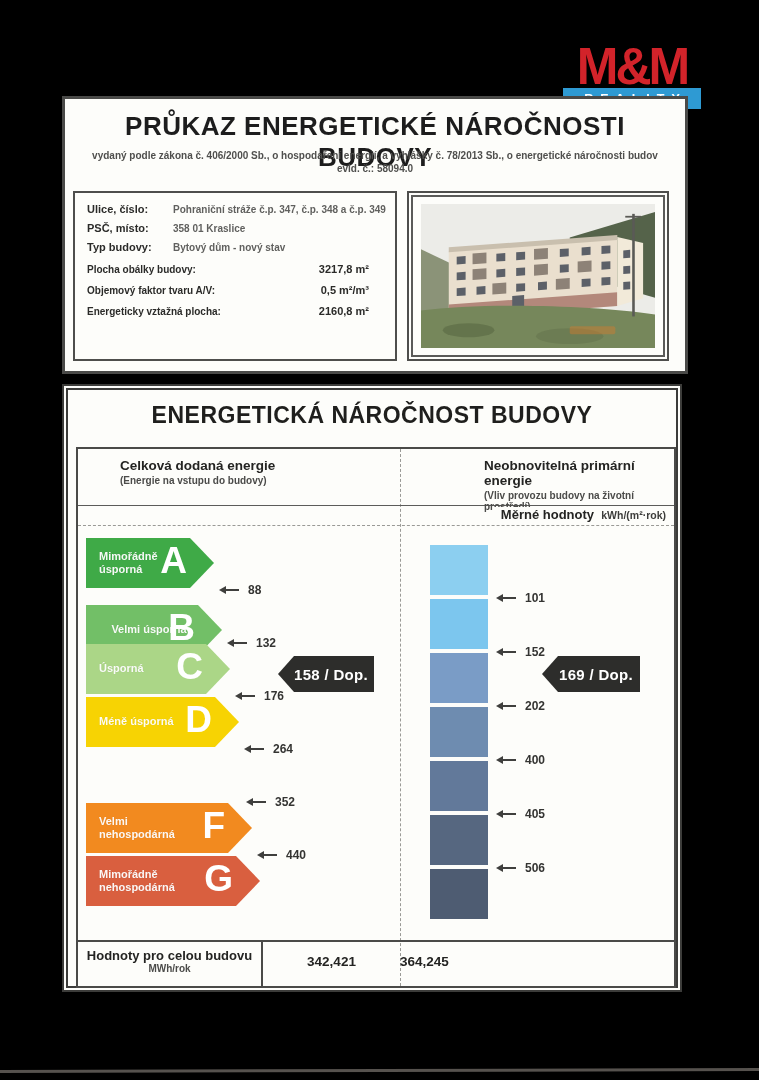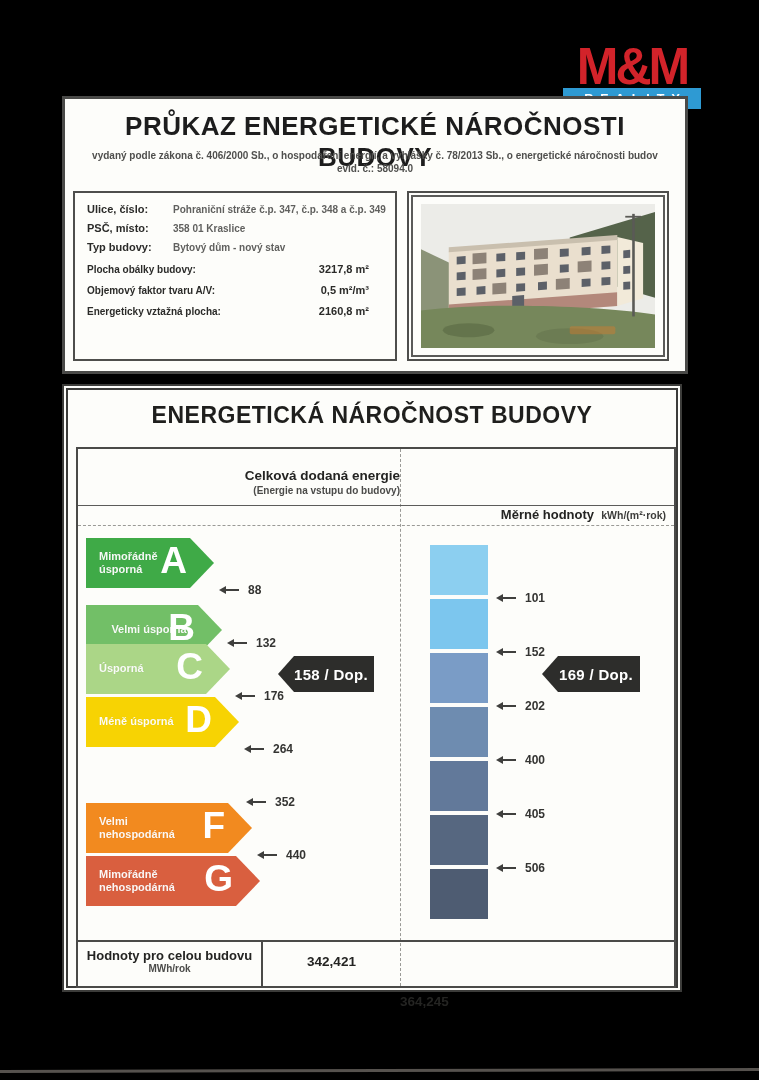--- a/index.html
+++ b/index.html
@@ -42,21 +42,21 @@
   .box2{position:absolute;left:62px;top:384px;width:608px;height:596px;
         border:6px double #3c3c3a;background:#fdfdfa;}
   .sec-title{position:absolute;left:0;top:12px;width:100%;text-align:center;
              font-size:23px;font-weight:bold;color:#1f1f1d;letter-spacing:.5px;}
 
   .etable{position:absolute;left:8px;top:57px;width:596px;height:537px;
           border:2px solid #4a4a48;box-sizing:content-box;}
   .vdash{position:absolute;left:322px;top:0;height:100%;border-left:1.5px dashed #9a9a96;z-index:0;}
   .hd-row{position:absolute;left:0;top:0;width:100%;height:56px;border-bottom:1.5px solid #5c5c5a;
           display:flex;z-index:1;}
-  .hd-cell{box-sizing:border-box;text-align:right;padding-top:19px;}
+  .hd-cell{box-sizing:border-box;text-align:left;padding-top:9px;margin-left:42px;}
   .hd-cell.l{width:322px;}
   .hd-cell.r{flex:1;}
   .hd-cell .t{font-size:13.5px;font-weight:bold;color:#242422;}
   .hd-cell .s{font-size:10px;font-weight:bold;color:#4b4b49;margin-top:2px;}
 
   .merne{position:absolute;left:0;top:56px;width:100%;height:20px;text-align:right;z-index:2;}
   .merne .in{background:#fdfdfa;padding:0 8px;font-size:13px;font-weight:bold;color:#242422;line-height:20px;}
   .merne .unit{font-size:10.5px;font-weight:bold;color:#3c3c3a;}
   .hdash{position:absolute;left:0;top:76px;width:100%;border-top:1.5px dashed #9a9a96;z-index:1;}
 
@@ -81,21 +81,21 @@
           box-sizing:border-box;letter-spacing:.3px;}
 
   .bblock{position:absolute;left:352px;width:58px;height:50px;}
 
   .tot-row{position:absolute;left:0;top:491px;width:100%;height:46px;border-top:2px solid #4a4a48;
            display:flex;z-index:2;background:transparent;}
   .tot-label{width:185px;border-right:2px solid #4a4a48;box-sizing:border-box;text-align:center;padding-top:6px;}
   .tot-label .t{font-size:13px;font-weight:bold;color:#242422;}
   .tot-label .u{font-size:10px;font-weight:bold;color:#4b4b49;}
   .tot-v1{width:137px;text-align:center;font-size:13.5px;font-weight:bold;color:#242422;padding-top:12px;box-sizing:border-box;}
-  .tot-v2{flex:1;text-align:left;padding:4px 30px 0 0;font-size:13.5px;font-weight:bold;color:#242422;box-sizing:border-box;margin-top:48px;}
+  .tot-v2{flex:1;text-align:left;padding:12px 30px 0 0;font-size:13.5px;font-weight:bold;color:#242422;box-sizing:border-box;}
 
   .scan-line{position:absolute;left:0;top:1069px;width:759px;height:2.5px;background:#56524e;transform:rotate(-.15deg);}
 </style>
 </head>
 <body>
 
 <div class="page">
 
   <div class="logo">
     <span class="brand" style="color:#d2232a">M&amp;M</span>
@@ -201,20 +201,24 @@
     <div class="sec-title">ENERGETICKÁ NÁROČNOST BUDOVY</div>
 
     <div class="etable">
       <div class="vdash"></div>
 
       <div class="hd-row">
         <div class="hd-cell l">
           <div class="t">Celková dodaná energie</div>
           <div class="s">(Energie na vstupu do budovy)</div>
         </div>
+        <div class="hd-cell r">
+          <div class="t">Neobnovitelná primární energie</div>
+          <div class="s">(Vliv provozu budovy na životní prostředí)</div>
+        </div>
       </div>
 
       <div class="merne">
         <span class="in"><span>Měrné hodnoty</span>&nbsp;&nbsp;<span class="unit">kWh/(m²·rok)</span></span>
       </div>
       <div class="hdash"></div>
 
       <div class="chart">
 
         <div class="earrow" style="top: 89px; width: 128px; background-color: rgb(63, 170, 71);">

